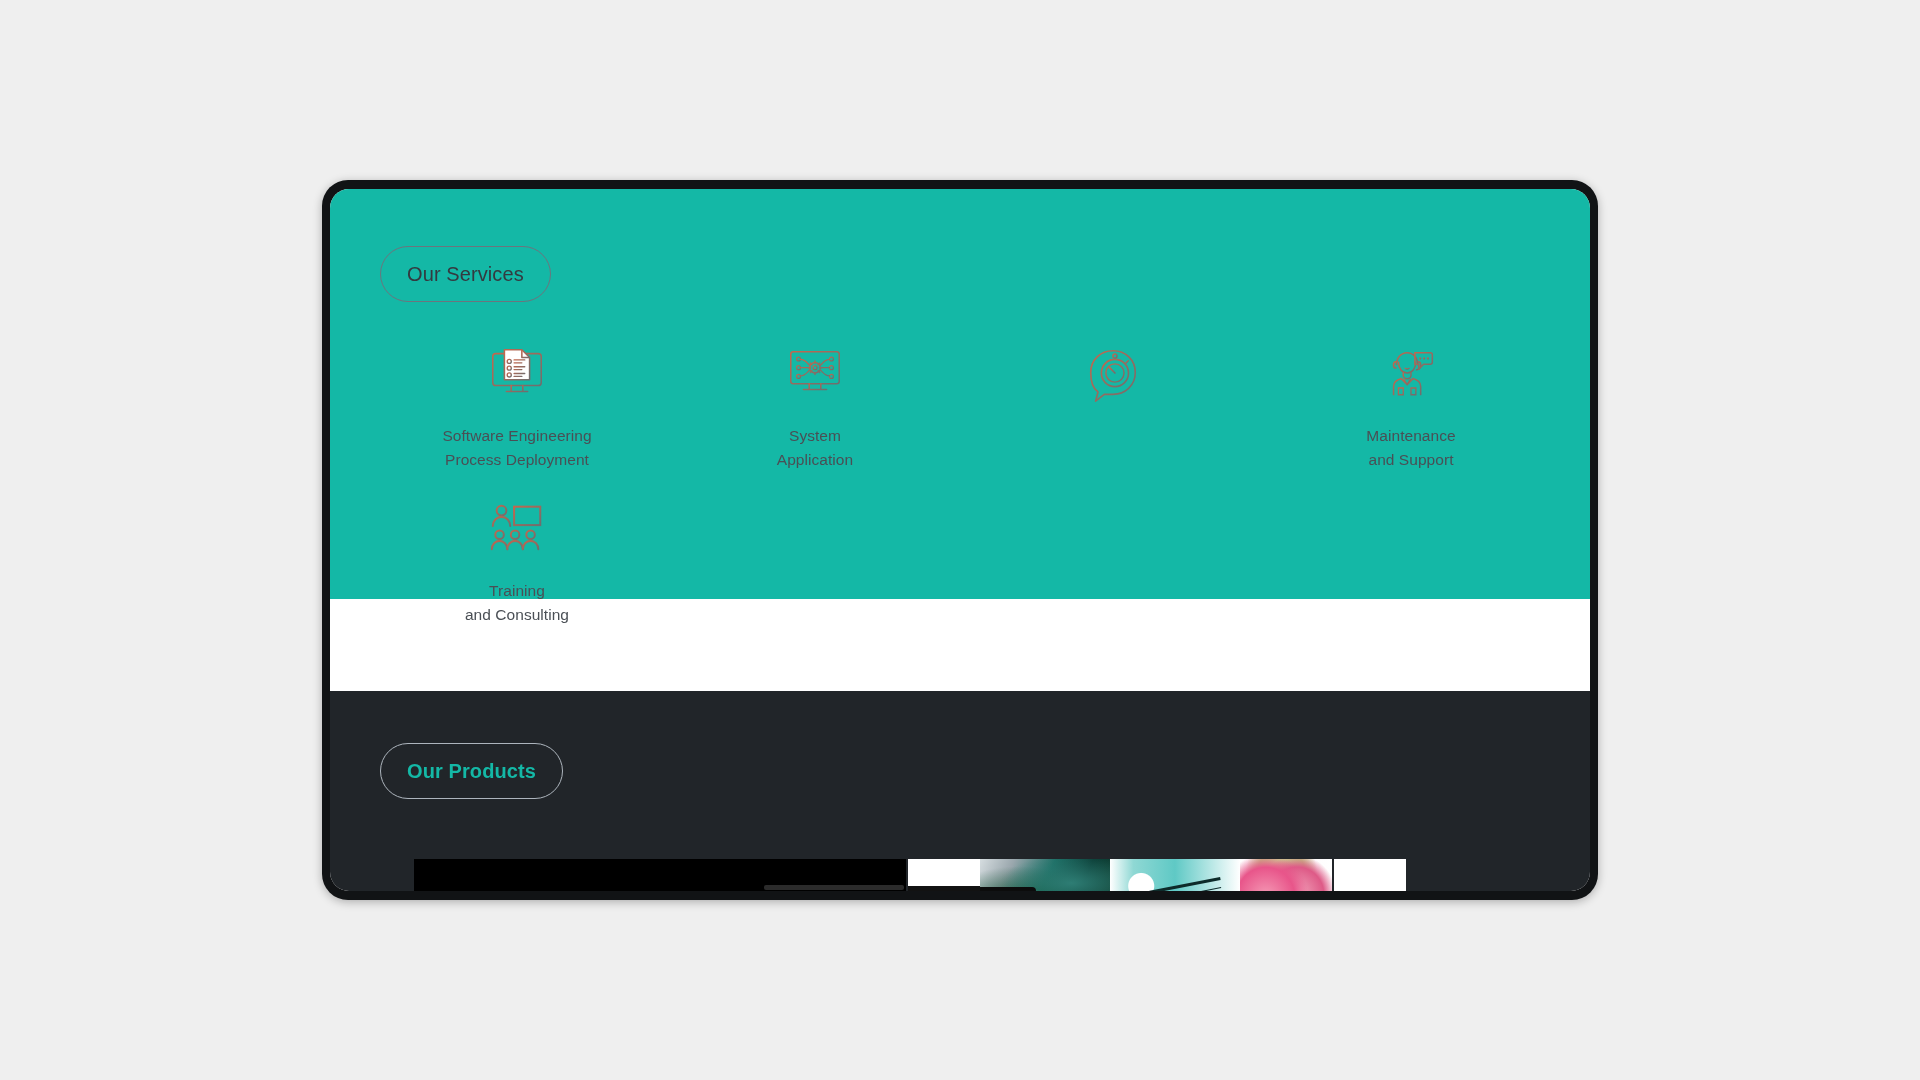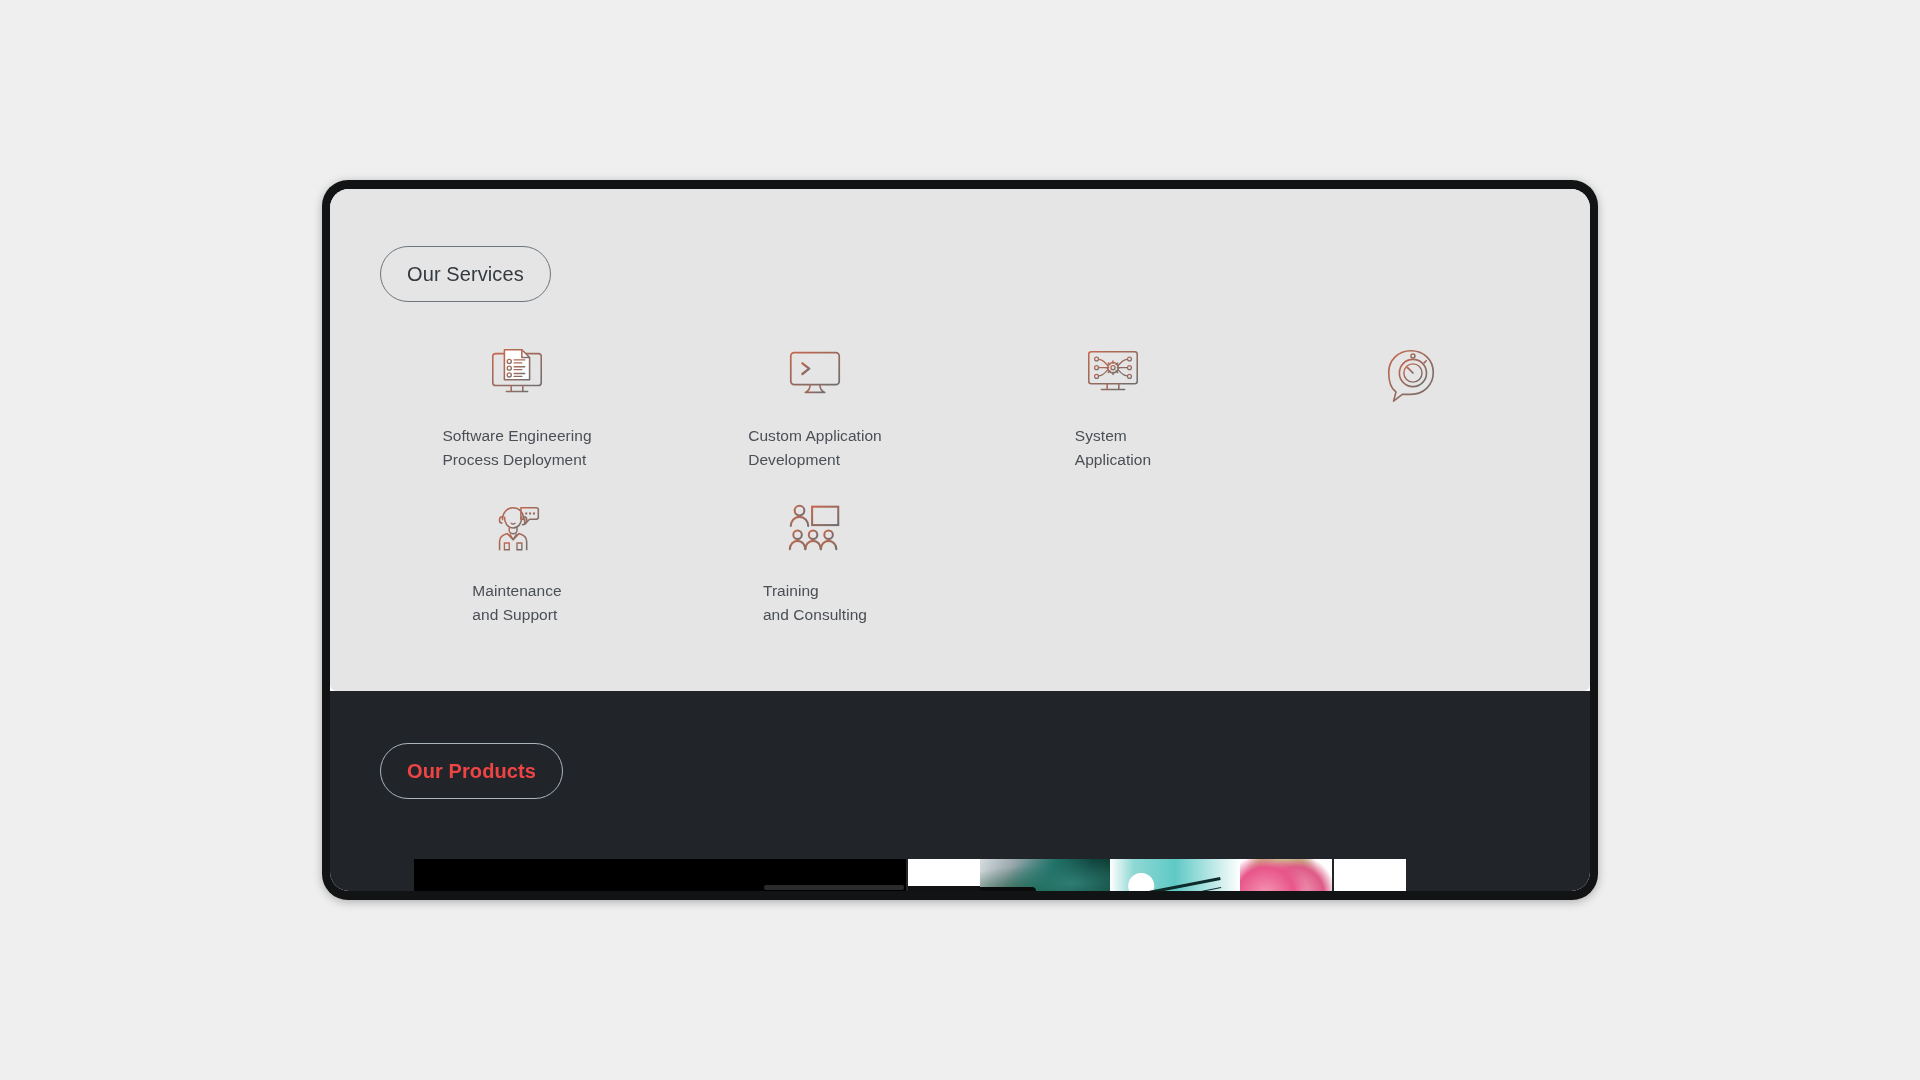--- a/index.html
+++ b/index.html
@@ -44,24 +44,23 @@
     overflow: hidden;
     background: #ffffff;
   }
 
   
   .services-section {
     position: absolute;
     left: 0;
     top: 0;
     width: 100%;
-    height: 502px;
-    background: #e5e5e5;
+    height: 410px;
+    background: #14b8a6;
     box-sizing: border-box;
-    border-radius: 7px;
   }
 
   .pill {
     display: inline-flex;
     align-items: center;
     justify-content: center;
     box-sizing: border-box;
     border-radius: 999px;
     border: 1.5px solid #6c757d;
     background: transparent;
@@ -85,20 +84,21 @@
     width: 1192px;
     display: grid;
     grid-template-columns: repeat(4, 1fr);
     row-gap: 25px;
   }
 
   .service-card {
     display: flex;
     flex-direction: column;
     align-items: center;
+    text-align: center;
     cursor: pointer;
   }
 
   .service-icon {
     width: 62px;
     height: 62px;
     display: block;
     margin-bottom: 20px;
   }
 
@@ -119,21 +119,21 @@
     bottom: 0;
     background: #212529;
     overflow: hidden;
   }
 
   .pill-products {
     position: absolute;
     left: 50px;
     top: 52px;
     border-color: #adb5bd;
-    color: #ef4444;
+    color: #14b8a6;
     font-weight: bold;
   }
 
   .products-strip {
     position: absolute;
     left: 84px;
     top: 168px;
     right: 0;
     height: 60px;
     display: flex;
@@ -234,38 +234,20 @@
               <path d="M37 8v8h8" stroke="url(#g1)" stroke-width="1.6" stroke-linejoin="round"></path>
               <circle cx="24" cy="20" r="2.1" stroke="url(#g1)" stroke-width="1.4"></circle>
               <circle cx="24" cy="27" r="2.1" stroke="url(#g1)" stroke-width="1.4"></circle>
               <circle cx="24" cy="34" r="2.1" stroke="url(#g1)" stroke-width="1.4"></circle>
               <path d="M29 18.5h11M29 21.5h8M29 25.5h11M29 28.5h8M29 32.5h11M29 35.5h8" stroke="url(#g1)" stroke-width="1.4" stroke-linecap="round"></path>
             </svg>
             <div class="service-label">Software Engineering
 Process Deployment</div>
           </div>
 
-          <div class="service-card">
-            <svg class="service-icon" viewBox="0 0 64 64" fill="none">
-              <defs>
-                <linearGradient id="g2" x1="0" y1="0" x2="1" y2="1">
-                  <stop offset="0" stop-color="#c4674d"></stop>
-                    <stop offset="1" stop-color="#6e6e6e"></stop>
-                </linearGradient>
-              </defs>
-              <rect x="7" y="11" width="50" height="33" rx="3.5" stroke="url(#g2)" stroke-width="1.8"></rect>
-              <path d="M7 37h50" stroke="url(#g2)" stroke-width="1.6"></path>
-              <path d="M19 22l7 5.5-7 5.5" stroke="url(#g2)" stroke-width="2.4" stroke-linecap="round" stroke-linejoin="round"></path>
-              <path d="M30 33.5h8" stroke="url(#g2)" stroke-width="2.4" stroke-linecap="round"></path>
-              <path d="M27 44c0 4-2 6.5-5 8h20c-3-1.5-5-4-5-8" stroke="url(#g2)" stroke-width="1.7" stroke-linejoin="round"></path>
-              <path d="M19 52h26" stroke="url(#g2)" stroke-width="1.7" stroke-linecap="round"></path>
-            </svg>
-            <div class="service-label">Custom Application
-Development</div>
-          </div>
 
           <div class="service-card">
             <svg class="service-icon" viewBox="0 0 64 64" fill="none">
               <defs>
                 <linearGradient id="g3" x1="0" y1="0" x2="1" y2="1">
                   <stop offset="0" stop-color="#c4674d"></stop>
                     <stop offset="1" stop-color="#6e6e6e"></stop>
                 </linearGradient>
               </defs>
               <rect x="7" y="10" width="50" height="33" rx="2.6" stroke="url(#g3)" stroke-width="1.6"></rect>

